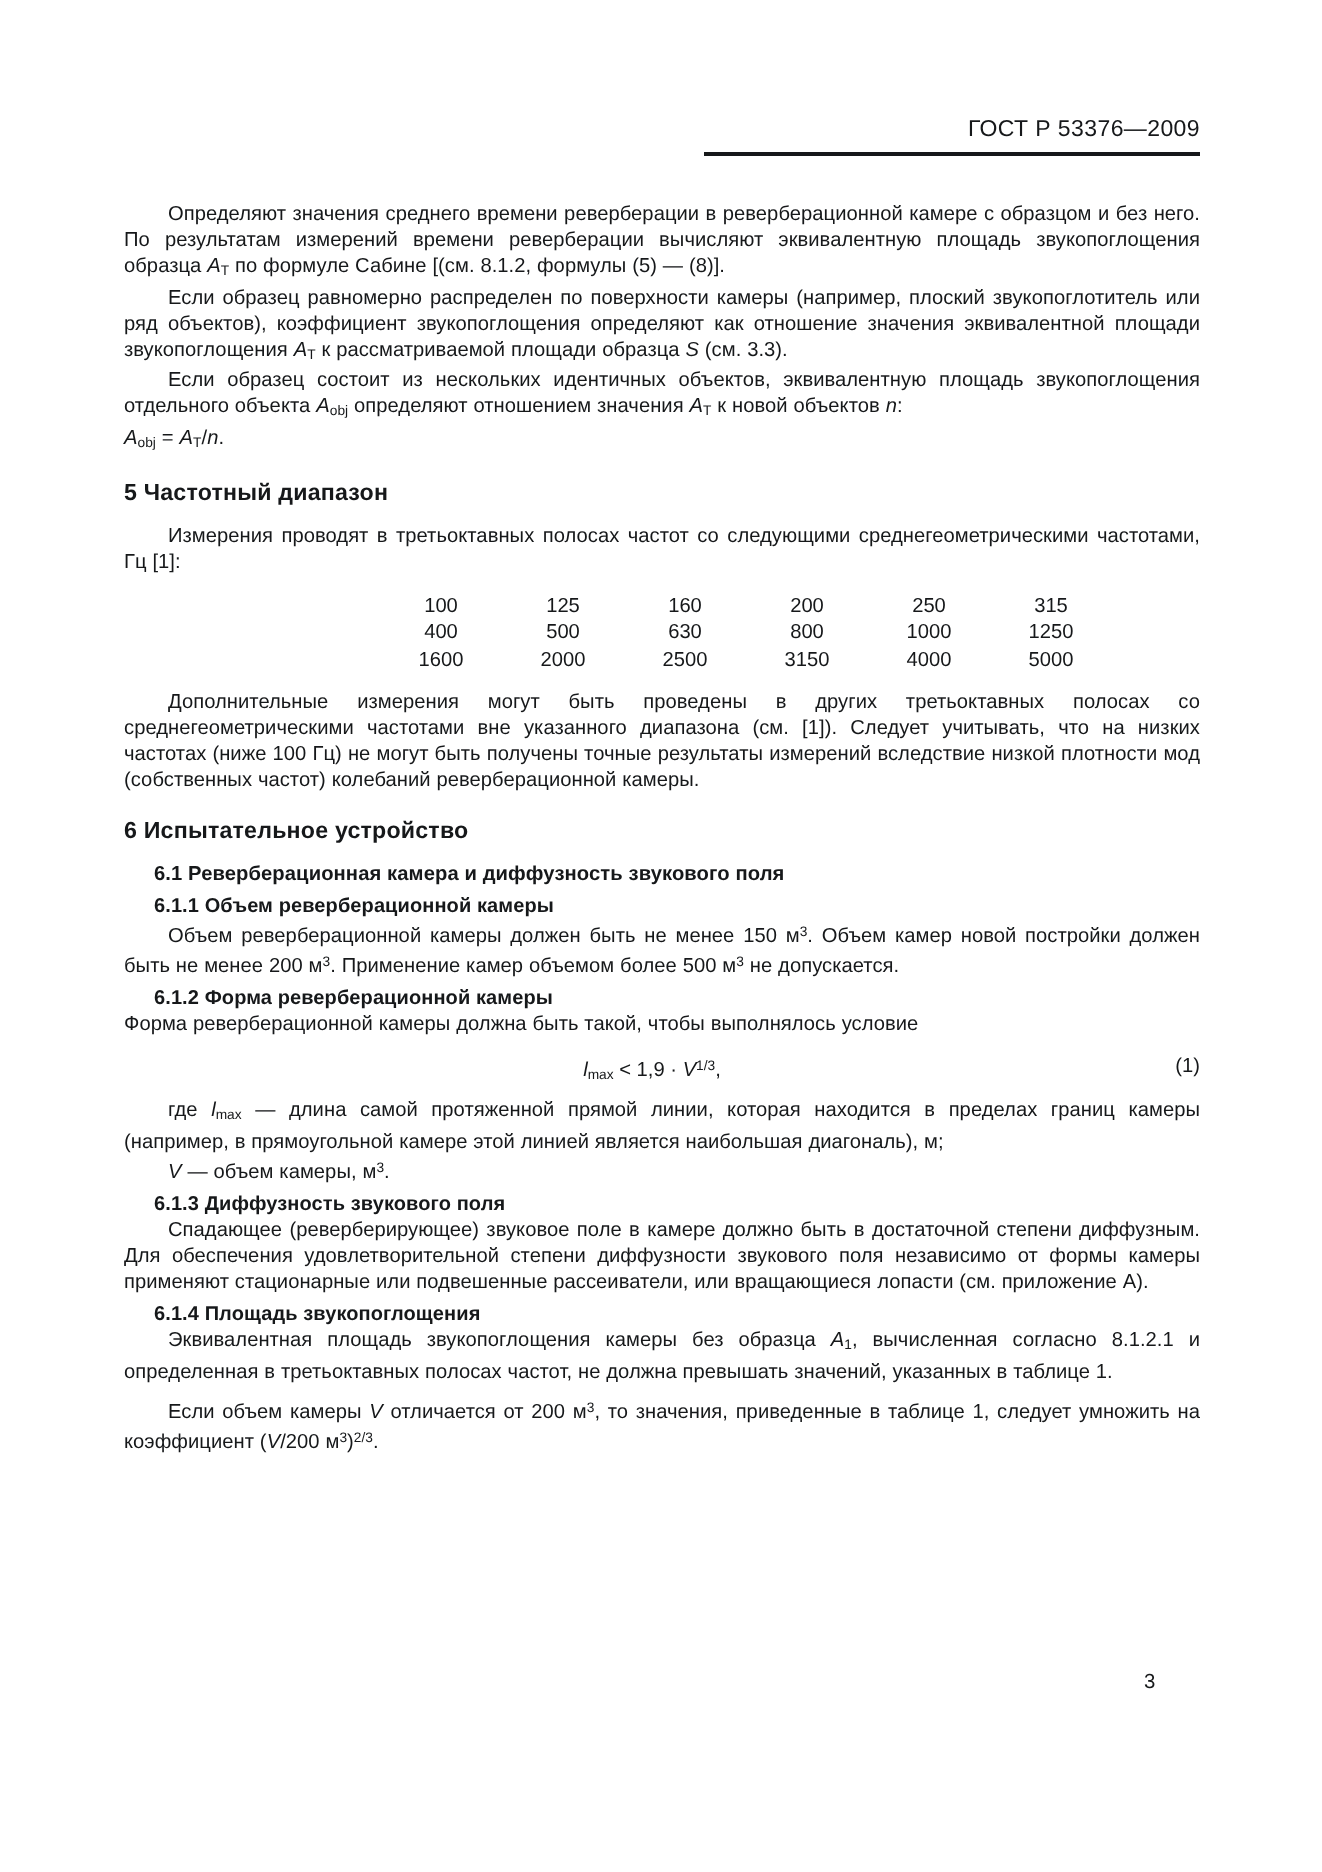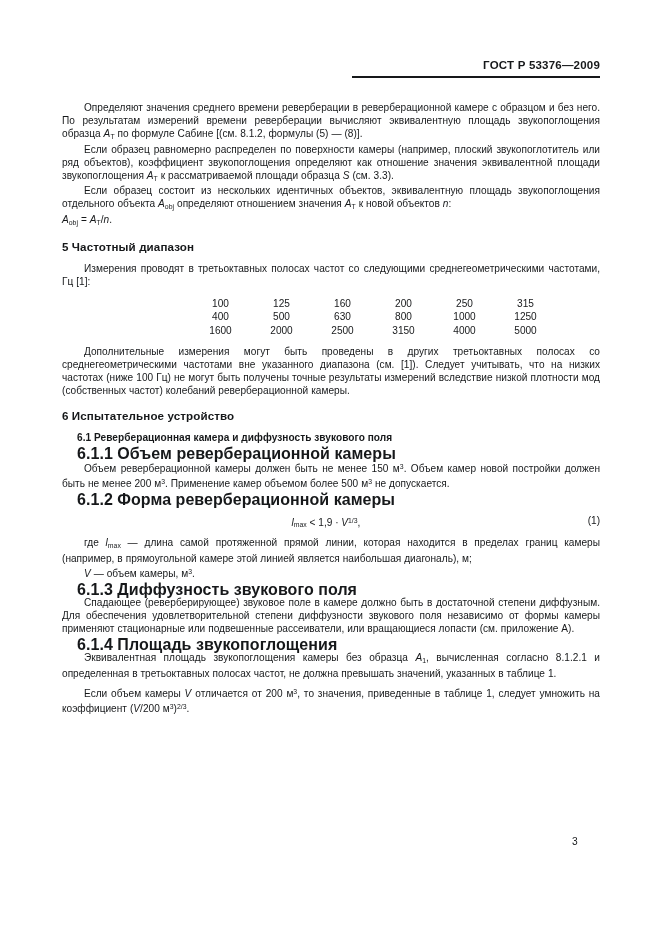--- a/index.html
+++ b/index.html
@@ -22,21 +22,21 @@
   
   .page-header {
     position: absolute;
     top: 59px;
     left: 352px;
     width: 248px;
     text-align: right;
   }
   .page-header .std-id {
     font-size: 11.5px;
-    font-weight: bold;
+    font-weight: normal;
     letter-spacing: 0.2px;
     white-space: nowrap;
     display: block;
     line-height: 13px;
   }
   .header-rule {
     position: absolute;
     top: 76px;
     left: 352px;
     width: 248px;
@@ -63,21 +63,21 @@
   h3.sub-head {
     font-size: 10.1px;
     font-weight: bold;
     margin: 0;
     padding: 0;
     line-height: 13px;
     padding-left: 15px;
     letter-spacing: 0.05px;
   }
   h4.subsub-head {
-    font-size: 16px;
+    font-size: 10px;
     font-weight: bold;
     margin: 0;
     padding: 0;
     line-height: 13px;
     padding-left: 15px;
     letter-spacing: 0.05px;
   }
 
   p.para {
     font-size: 10.1px;
@@ -234,20 +234,21 @@
     <div class="gap-xs"></div>
 
     <h4 class="subsub-head">6.1.1  Объем реверберационной камеры</h4>
 
     <p class="para"><span>Объем реверберационной камеры должен быть не менее 150 м</span><sup>3</sup><span>. Объем камер новой постройки должен быть не менее 200 м</span><sup>3</sup><span>. Применение камер объемом более 500 м</span><sup>3</sup><span> не допускается.</span></p>
 
     <div class="gap-xs"></div>
 
     <h4 class="subsub-head">6.1.2  Форма реверберационной камеры</h4>
 
+    <p class="para noindent">Форма реверберационной камеры должна быть такой, чтобы выполнялось условие</p>
 
     <div class="gap-md"></div>
 
     <div class="formula-row">
       <span class="formula-body"><i>l</i><sub>max</sub><span> &lt; 1,9 · </span><i>V</i><sup>1/3</sup><span>,</span></span>
       <span class="formula-num">(1)</span>
     </div>
 
     <div class="gap-md"></div>
 

